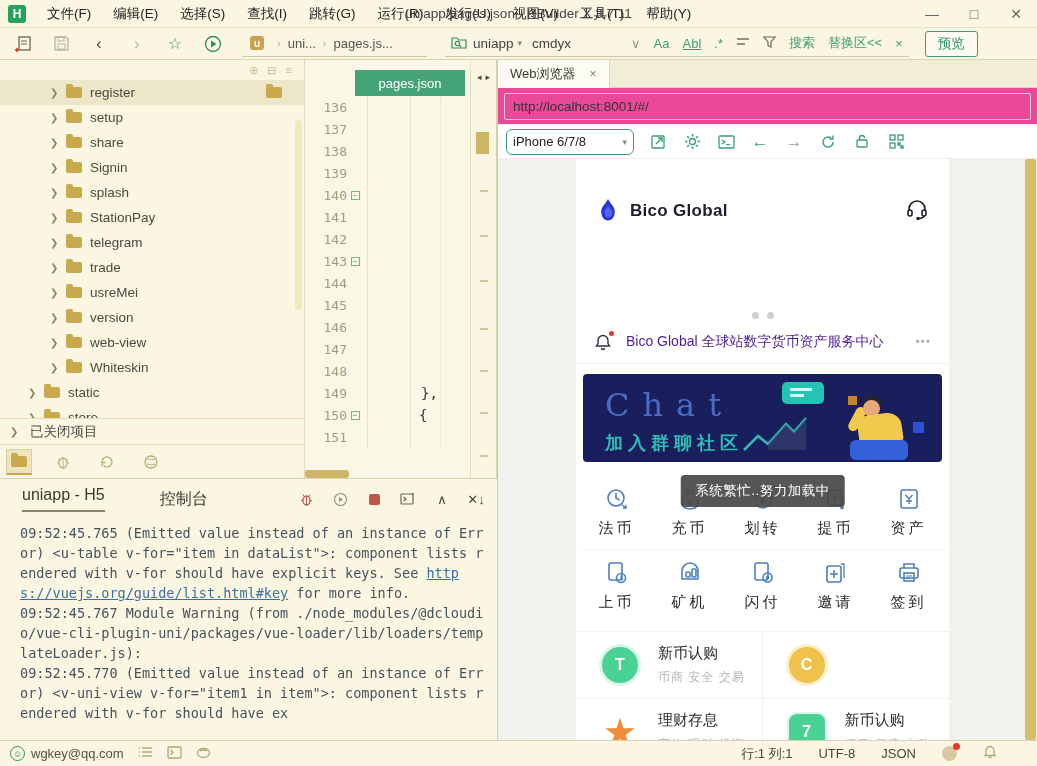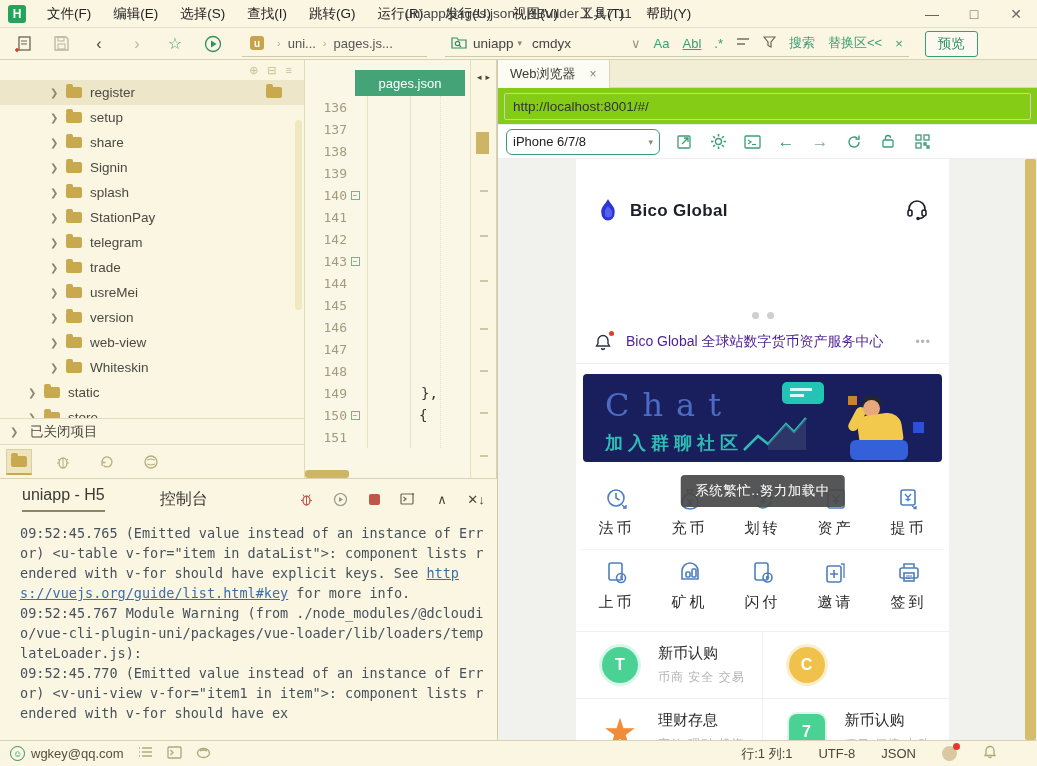--- a/index.html
+++ b/index.html
@@ -92,24 +92,24 @@
   .sb-right { margin-left:auto; display:flex; align-items:center; gap:26px; padding-right:40px; color:#4a4638; }
   .sb-badge { position:relative; width:15px; height:15px; border-radius:50%; background:#d8c9a2; }
   .sb-badge::after { content:""; position:absolute; right:-3px; top:-3px; width:7px; height:7px; border-radius:50%; background:#e23b2e; }
   .sb-bell { color:#b1a678; }
 
   
   .browser { position:absolute; left:497px; top:60px; width:540px; height:680px; background:#fff; border-left:1px solid #cfc9ab; }
   .b-tabs { height:28px; background:#f2eed6; border-bottom:1px solid #ddd7ba; display:flex; }
   .b-tab { height:28px; padding:0 12px; background:#fdfcf4; border-right:1px solid #ddd7ba; display:flex; align-items:center; gap:14px; font-size:13px; color:#3a3a32; }
   .b-tab .x { color:#8a8468; font-size:12px; }
-  .b-url-row { height:37px; display:flex; align-items:center; padding:15px 6px; border-bottom:1px solid #eee; background:#84cc16; }
+  .b-url-row { height:37px; display:flex; align-items:center; padding:15px 6px; border-bottom:1px solid #eee; background:#ec4899; }
   .b-url { flex:1; height:27px; border:1px solid #ccc; border-radius:2px; display:flex; align-items:center; padding-left:8px; font-size:13.5px; color:#333; }
   .b-dev-row { height:34px; display:flex; align-items:center; gap:14px; padding:0 8px; border-bottom:1px solid #eee; background:#fff; }
-  .dev-select { width:154px; height:25px; border:1px solid #3a9e74; border-radius:6px; display:flex; align-items:center; padding:12px 6px; font-size:13px; color:#222; }
+  .dev-select { width:128px; height:25px; border:1px solid #3a9e74; border-radius:6px; display:flex; align-items:center; padding:12px 6px; font-size:13px; color:#222; }
   .dev-select .caret { margin-left:auto; color:#8d8768; font-size:9px; }
   .bi { display:flex; align-items:center; justify-content:center; width:20px; height:20px; color:#3a9e74; }
   .bi.gray { color:#8fa396; }
 
   
   .preview { position:absolute; left:0; top:99px; width:540px; height:581px; background:#f1f1ee; overflow:hidden; }
   .phone { position:absolute; left:78px; top:0; width:373px; height:581px; background:#fff; overflow:hidden; }
   .p-scroll { position:absolute; right:2px; top:0; width:11px; height:581px; background:#d6bd6b; border-radius:2px; }
 
   .p-header { display:flex; align-items:center; padding:38px 20px 0 20px; }
@@ -648,35 +648,35 @@
                   <path d="M5 13 a8 8 0 0 1 16 0 m0 0 l2-2 m-2 2 l-2-2"></path>
                   <path d="M21 15 a8 8 0 0 1 -14 4"></path>
                   <path d="M9.5 9.5 l3.5 4 l3.5-4 M13 13.5 v5 M10 15.5 h6" stroke-width="1.3"></path>
                 </svg>
               </span>
             <span class="gi-label">划转</span>
           </div>
           <div class="grid-item">
             <span class="gi-icon">
                 <svg width="26" height="26" viewBox="0 0 26 26" fill="none" stroke="currentColor" stroke-width="1.6">
-                  <rect x="5" y="4" width="16" height="18" rx="2"></rect>
-                  <path d="M9.5 9 l3.5 4 l3.5-4 M13 13 v5 M10 15 h6" stroke-width="1.4"></path>
-                </svg>
-              </span>
-            <span class="gi-label">资产</span>
-          </div>
-          <div class="grid-item">
-            <span class="gi-icon">
-                <svg width="26" height="26" viewBox="0 0 26 26" fill="none" stroke="currentColor" stroke-width="1.6">
                   <rect x="5" y="4" width="14" height="15" rx="2"></rect>
                   <path d="M9 8 l3 3.5 l3-3.5 M12 11.5 v4 M9.5 13.5 h5" stroke-width="1.3"></path>
                   <path d="M16 20 l4 2.5 m0-2.5 v2.5 h-2.5" stroke-width="1.3"></path>
                 </svg>
               </span>
             <span class="gi-label">提币</span>
+          </div>
+          <div class="grid-item">
+            <span class="gi-icon">
+                <svg width="26" height="26" viewBox="0 0 26 26" fill="none" stroke="currentColor" stroke-width="1.6">
+                  <rect x="5" y="4" width="16" height="18" rx="2"></rect>
+                  <path d="M9.5 9 l3.5 4 l3.5-4 M13 13 v5 M10 15 h6" stroke-width="1.4"></path>
+                </svg>
+              </span>
+            <span class="gi-label">资产</span>
           </div>
           <div class="grid-item">
             <span class="gi-icon">
                 <svg width="26" height="26" viewBox="0 0 26 26" fill="none" stroke="currentColor" stroke-width="1.6">
                   <rect x="5" y="3" width="13" height="17" rx="2"></rect>
                   <circle cx="17" cy="18" r="4.5"></circle>
                   <path d="M17 15.5 v3 l2 1.5" stroke-width="1.3"></path>
                 </svg>
               </span>
             <span class="gi-label">上币</span>

